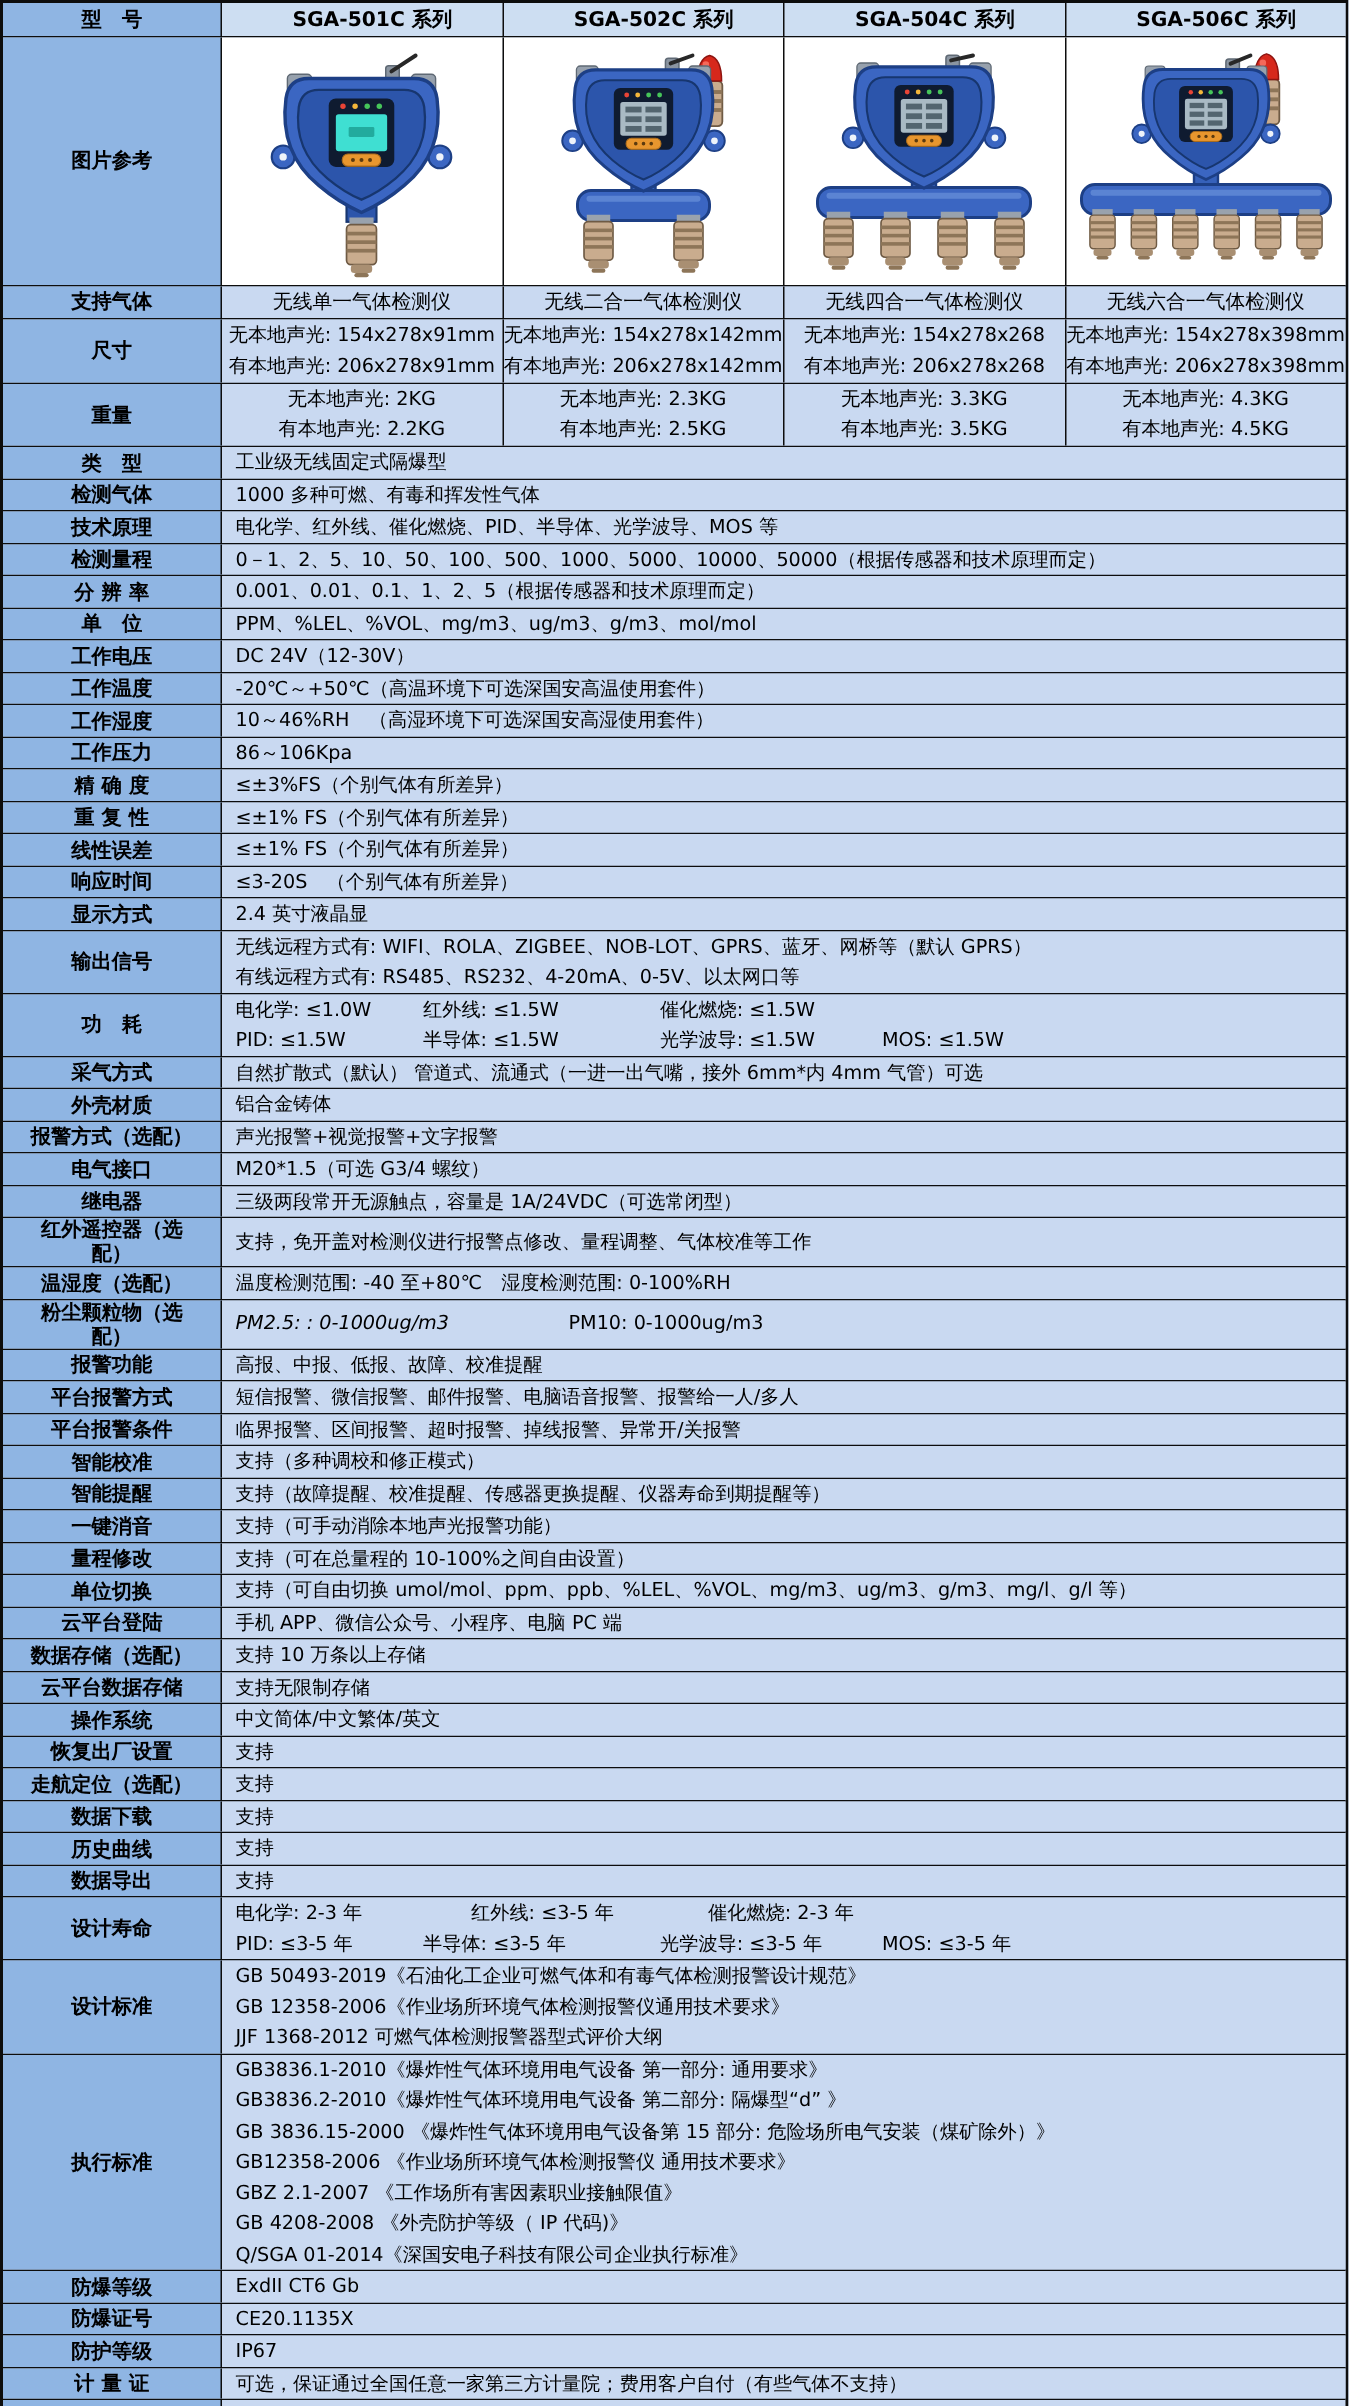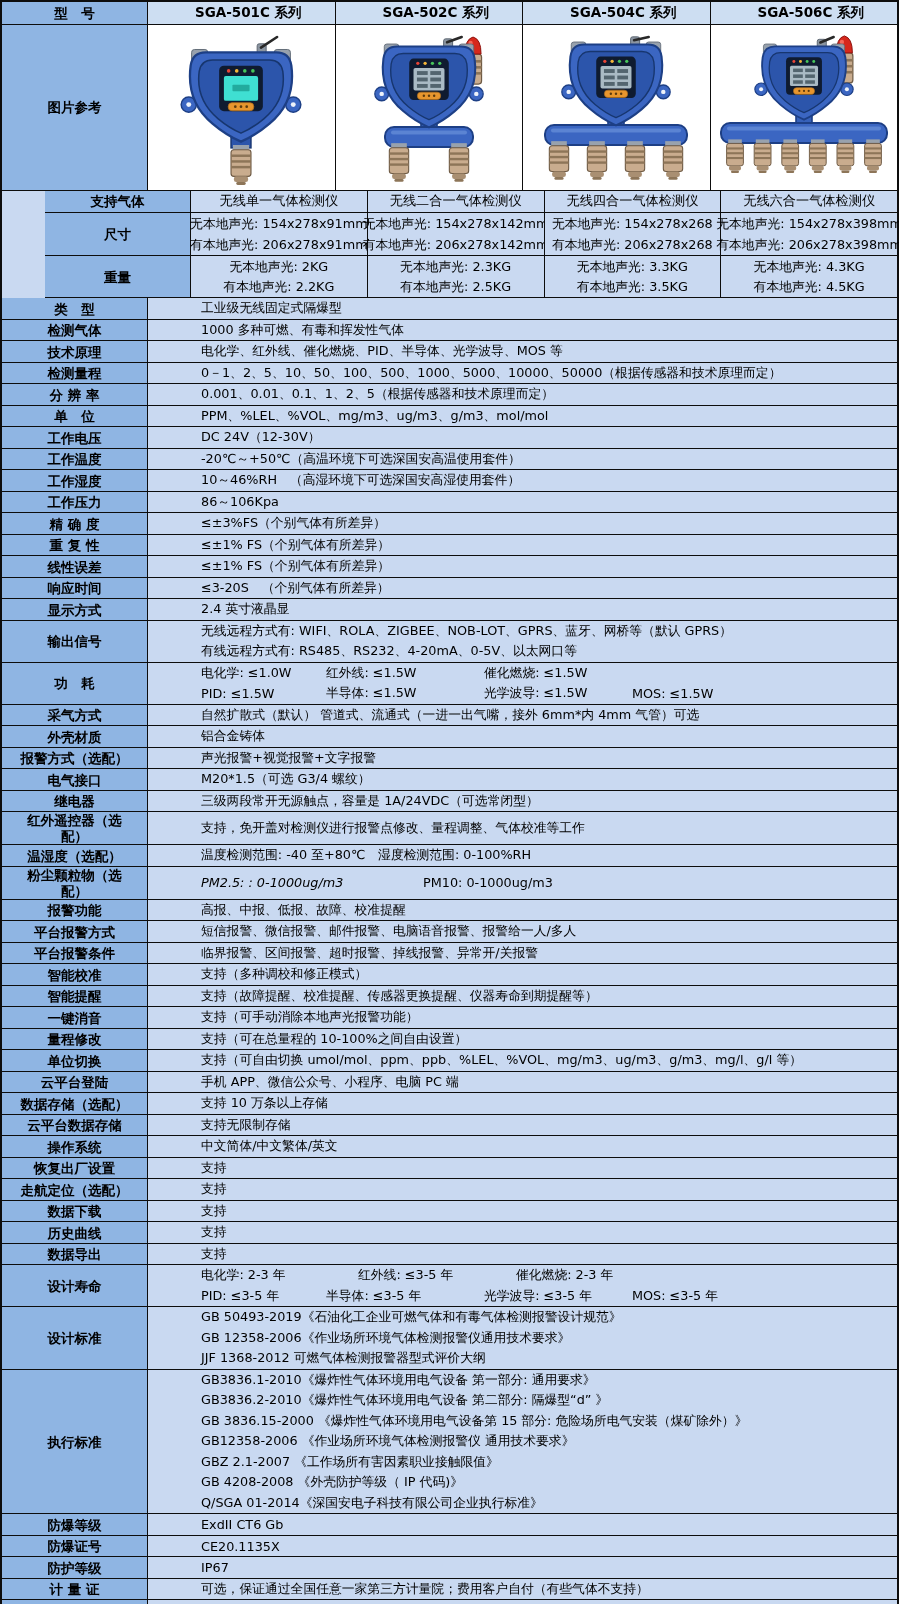--- a/index.html
+++ b/index.html
@@ -12,34 +12,34 @@
   }
   .row { display:flex; border-bottom:1.6px solid var(--border,#0d0d0d); min-height:21.5px; align-items:stretch; }
   .row:last-child { border-bottom:none; }
   .label-cell {
     flex:0 0 146px; background:var(--label-bg,#8fb5e3);
     border-right:1.6px solid var(--border,#0d0d0d);
     display:flex; align-items:center; justify-content:center;
     font-weight:bold; font-size:13.5px; text-align:center; padding:0 16px;
     line-height:16px;
   }
-  .value-wrap { flex:1; background:var(--value-bg,#c9d9f1); display:flex; flex-direction:column; justify-content:center; min-width:0;padding-left:44px; }
+  .value-wrap { flex:1; background:var(--value-bg,#c9d9f1); display:flex; flex-direction:column; justify-content:center; min-width:0; }
   .line { min-height:20.5px; display:flex; align-items:center; padding:0 9px; font-size:12.8px; white-space:nowrap; overflow:hidden; }
   .seg { display:inline-block; white-space:nowrap; }
   .head-cell, .col-cell {
     flex:1 1 0; display:flex; align-items:center; justify-content:center;
     background:var(--header-bg,#cddef2); font-size:13px; min-width:0; text-align:center;
   }
   .head-cell { font-weight:bold; font-size:13.5px;padding-left:14px; }
   .head-cell + .head-cell, .col-cell + .col-cell, .img-cell + .img-cell { border-left:1.6px solid var(--border,#0d0d0d); }
   .header-row { min-height:22.6px; }
   .image-row { height:166px;justify-content:flex-end; }
   .img-cell { flex:1 1 0; background:#fff; display:flex; align-items:center; justify-content:center; overflow:hidden; }
   .cols-row .col-cell { flex-direction:column; justify-content:space-evenly; background:var(--value-bg,#c9d9f1); }
-  .cols-row { min-height:22.6px;margin-left:43px; }
+  .cols-row { min-height:22.6px; }
   .cols-row.h2 { min-height:42.6px; }
   .cline { line-height:19px; font-size:12.8px; white-space:nowrap; }
   .gas-row .col-cell { font-size:13.2px; }
 </style>
 </head>
 <body>
 
 <div class="page">
   <div id="spec-table" style="--label-bg: #8FB5E3; --value-bg: #C9D9F1; --header-bg: #CDDEF2; --border: #0D0D0D; --device-body-blue: #3B66C2; --device-body-dark: #1D3F85; --sensor-bronze: #C9AC8E; --sensor-stripe: #8D7558; --screen-teal: #3FDFD2; --screen-gray: #A9BAC4; --beacon-red: #D6281C; --keypad-orange: #E8962E;">
       <div class="row header-row">

